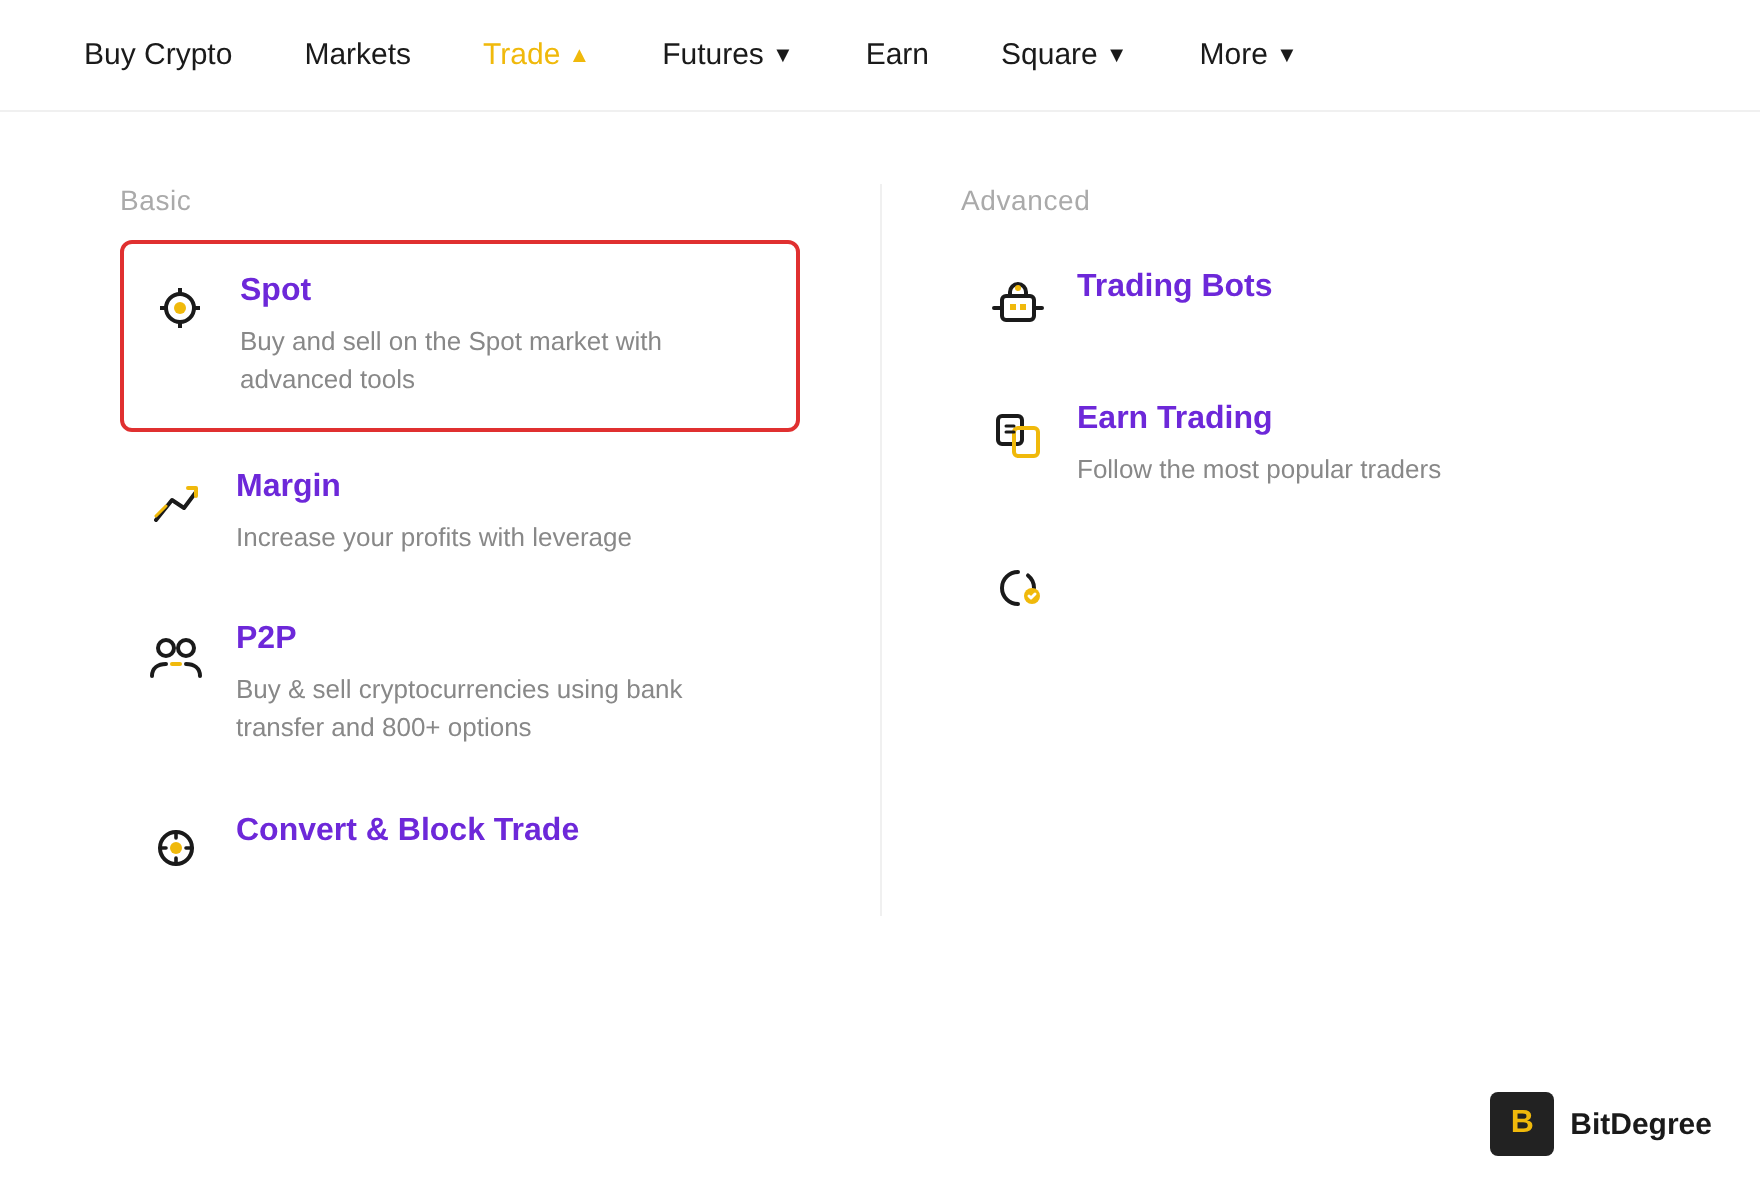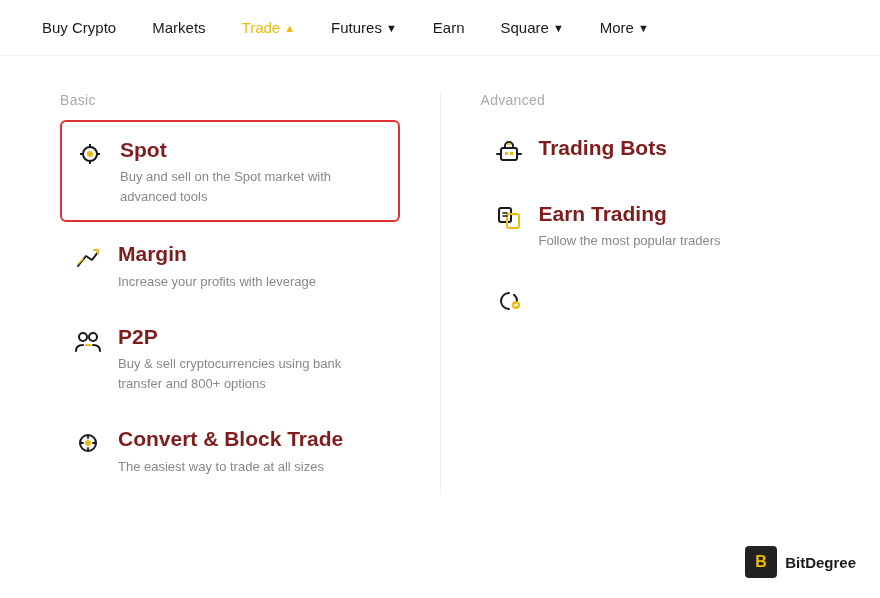--- a/index.html
+++ b/index.html
@@ -86,23 +86,23 @@
       margin-right: 14px;
       flex-shrink: 0;
       display: flex;
       align-items: center;
       justify-content: center;
       margin-top: 2px;
     }
 
     .menu-text { flex: 1; }
     .menu-title {
-      font-size: 21px;
+      font-size: 16px;
       font-weight: 600;
-      color: #7f1d1d;
+      color: #6d28d9;
       margin-bottom: 4px;
       line-height: 1.3;
     }
     .menu-desc {
       font-size: 13px;
       color: #888888;
       line-height: 1.5;
     }
 
     
@@ -215,21 +215,20 @@
     <div class="menu-item">
       <div class="menu-icon">
         <svg width="28" height="28" viewBox="0 0 28 28" fill="none">
           <circle cx="14" cy="14" r="8" stroke="#1a1a1a" stroke-width="2" fill="none"></circle>
           <circle cx="14" cy="14" r="3" fill="#f0b90b"></circle>
           <path d="M14 6v3M14 19v3M6 14h3M19 14h3" stroke="#1a1a1a" stroke-width="1.8" stroke-linecap="round"></path>
         </svg>
       </div>
       <div class="menu-text">
         <div class="menu-title">Convert &amp; Block Trade</div>
-        <div class="menu-desc">The easiest way to trade at all sizes</div>
       </div>
     </div>
   </div>
 
   <div class="column-right">
     <div class="column-title">Advanced</div>
 
     <div class="menu-item">
       <div class="menu-icon">
         <svg width="28" height="28" viewBox="0 0 28 28" fill="none">

